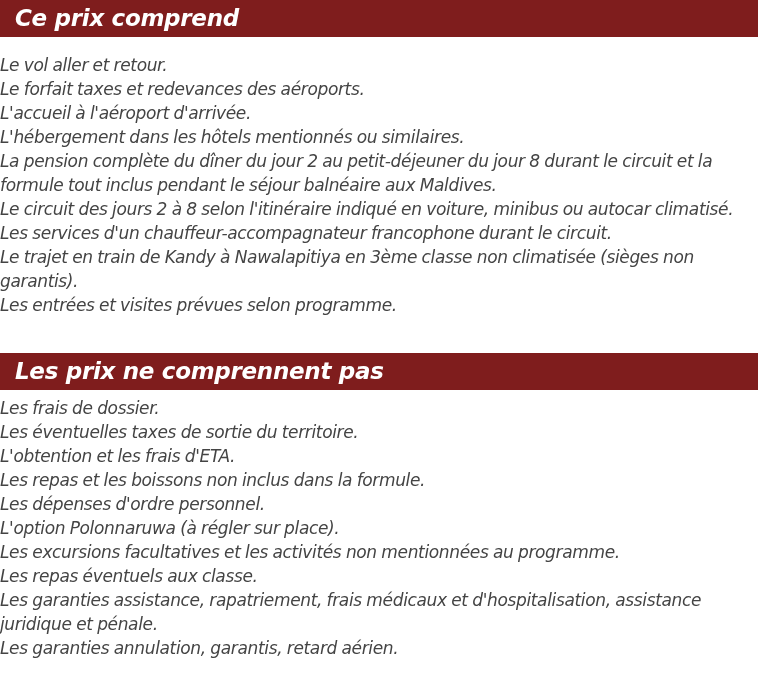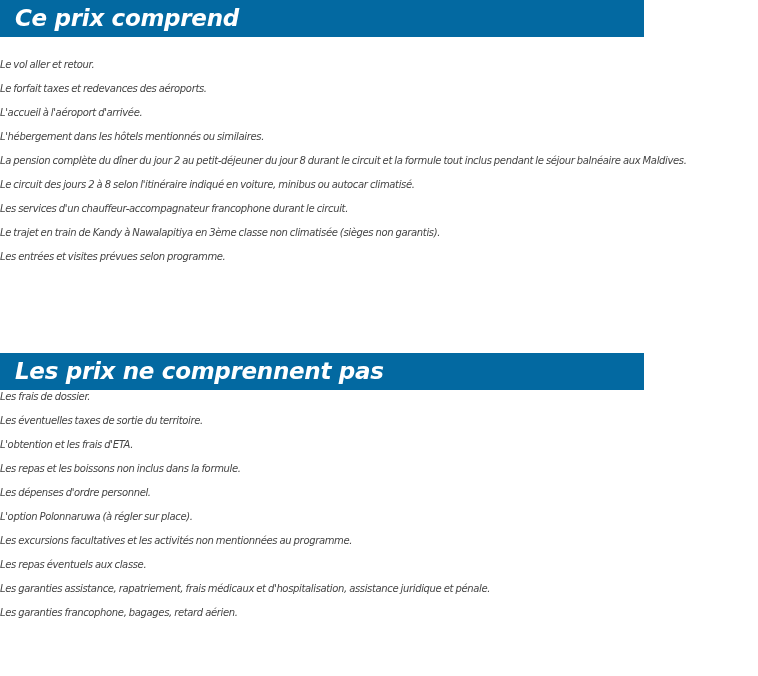--- a/index.html
+++ b/index.html
@@ -10,23 +10,23 @@
     body {
       width: 758px;
       height: 676px;
       overflow: hidden;
       position: relative;
       font-family: "DejaVu Sans", sans-serif;
     }
     .section-header {
       position: absolute;
       left: 0;
-      width: 644px;
+      width: 758px;
       height: 37px;
-      background: #0369a1;
+      background: #7f1d1d;
       color: #ffffff;
       font-style: italic;
       font-weight: bold;
       font-size: 23px;
       line-height: 37px;
       padding-left: 15px;
       box-sizing: border-box;
       letter-spacing: -0.3px;
       white-space: nowrap;
     }
@@ -34,32 +34,32 @@
       position: absolute;
       left: 0;
       width: 758px;
       margin: 0;
       padding: 0;
       list-style: none;
     }
     .section-list li {
       font-family: "DejaVu Sans", sans-serif;
       font-style: italic;
-      font-size: 10px;
+      font-size: 17px;
       line-height: 24px;
       color: #444444;
       letter-spacing: -0.35px;
       word-spacing: -0.5px;
       padding: 0;
       margin: 0;
     }
     #header-included { top: 0; }
     #list-included { top: 53px; }
     #header-excluded { top: 353px; }
-    #list-excluded { top: 385px; }
+    #list-excluded { top: 396px; }
   </style>
 </head>
 <body>
 
 <div class="section-header" id="header-included">Ce prix comprend</div>
 
 <ul class="section-list" id="list-included">
   <li>Le vol aller et retour.</li>
   <li>Le forfait taxes et redevances des aéroports.</li>
   <li>L'accueil à l'aéroport d'arrivée.</li>
@@ -76,14 +76,14 @@
 <ul class="section-list" id="list-excluded">
   <li>Les frais de dossier.</li>
   <li>Les éventuelles taxes de sortie du territoire.</li>
   <li>L'obtention et les frais d'ETA.</li>
   <li>Les repas et les boissons non inclus dans la formule.</li>
   <li>Les dépenses d'ordre personnel.</li>
   <li>L'option Polonnaruwa (à régler sur place).</li>
   <li>Les excursions facultatives et les activités non mentionnées au programme.</li>
   <li>Les repas éventuels aux classe.</li>
   <li>Les garanties assistance, rapatriement, frais médicaux et d'hospitalisation, assistance juridique et pénale.</li>
-  <li>Les garanties francophone, bagages, retard aérien.</li>
+  <li>Les garanties annulation, garantis, retard aérien.</li>
 </ul>
 
 </body></html>

